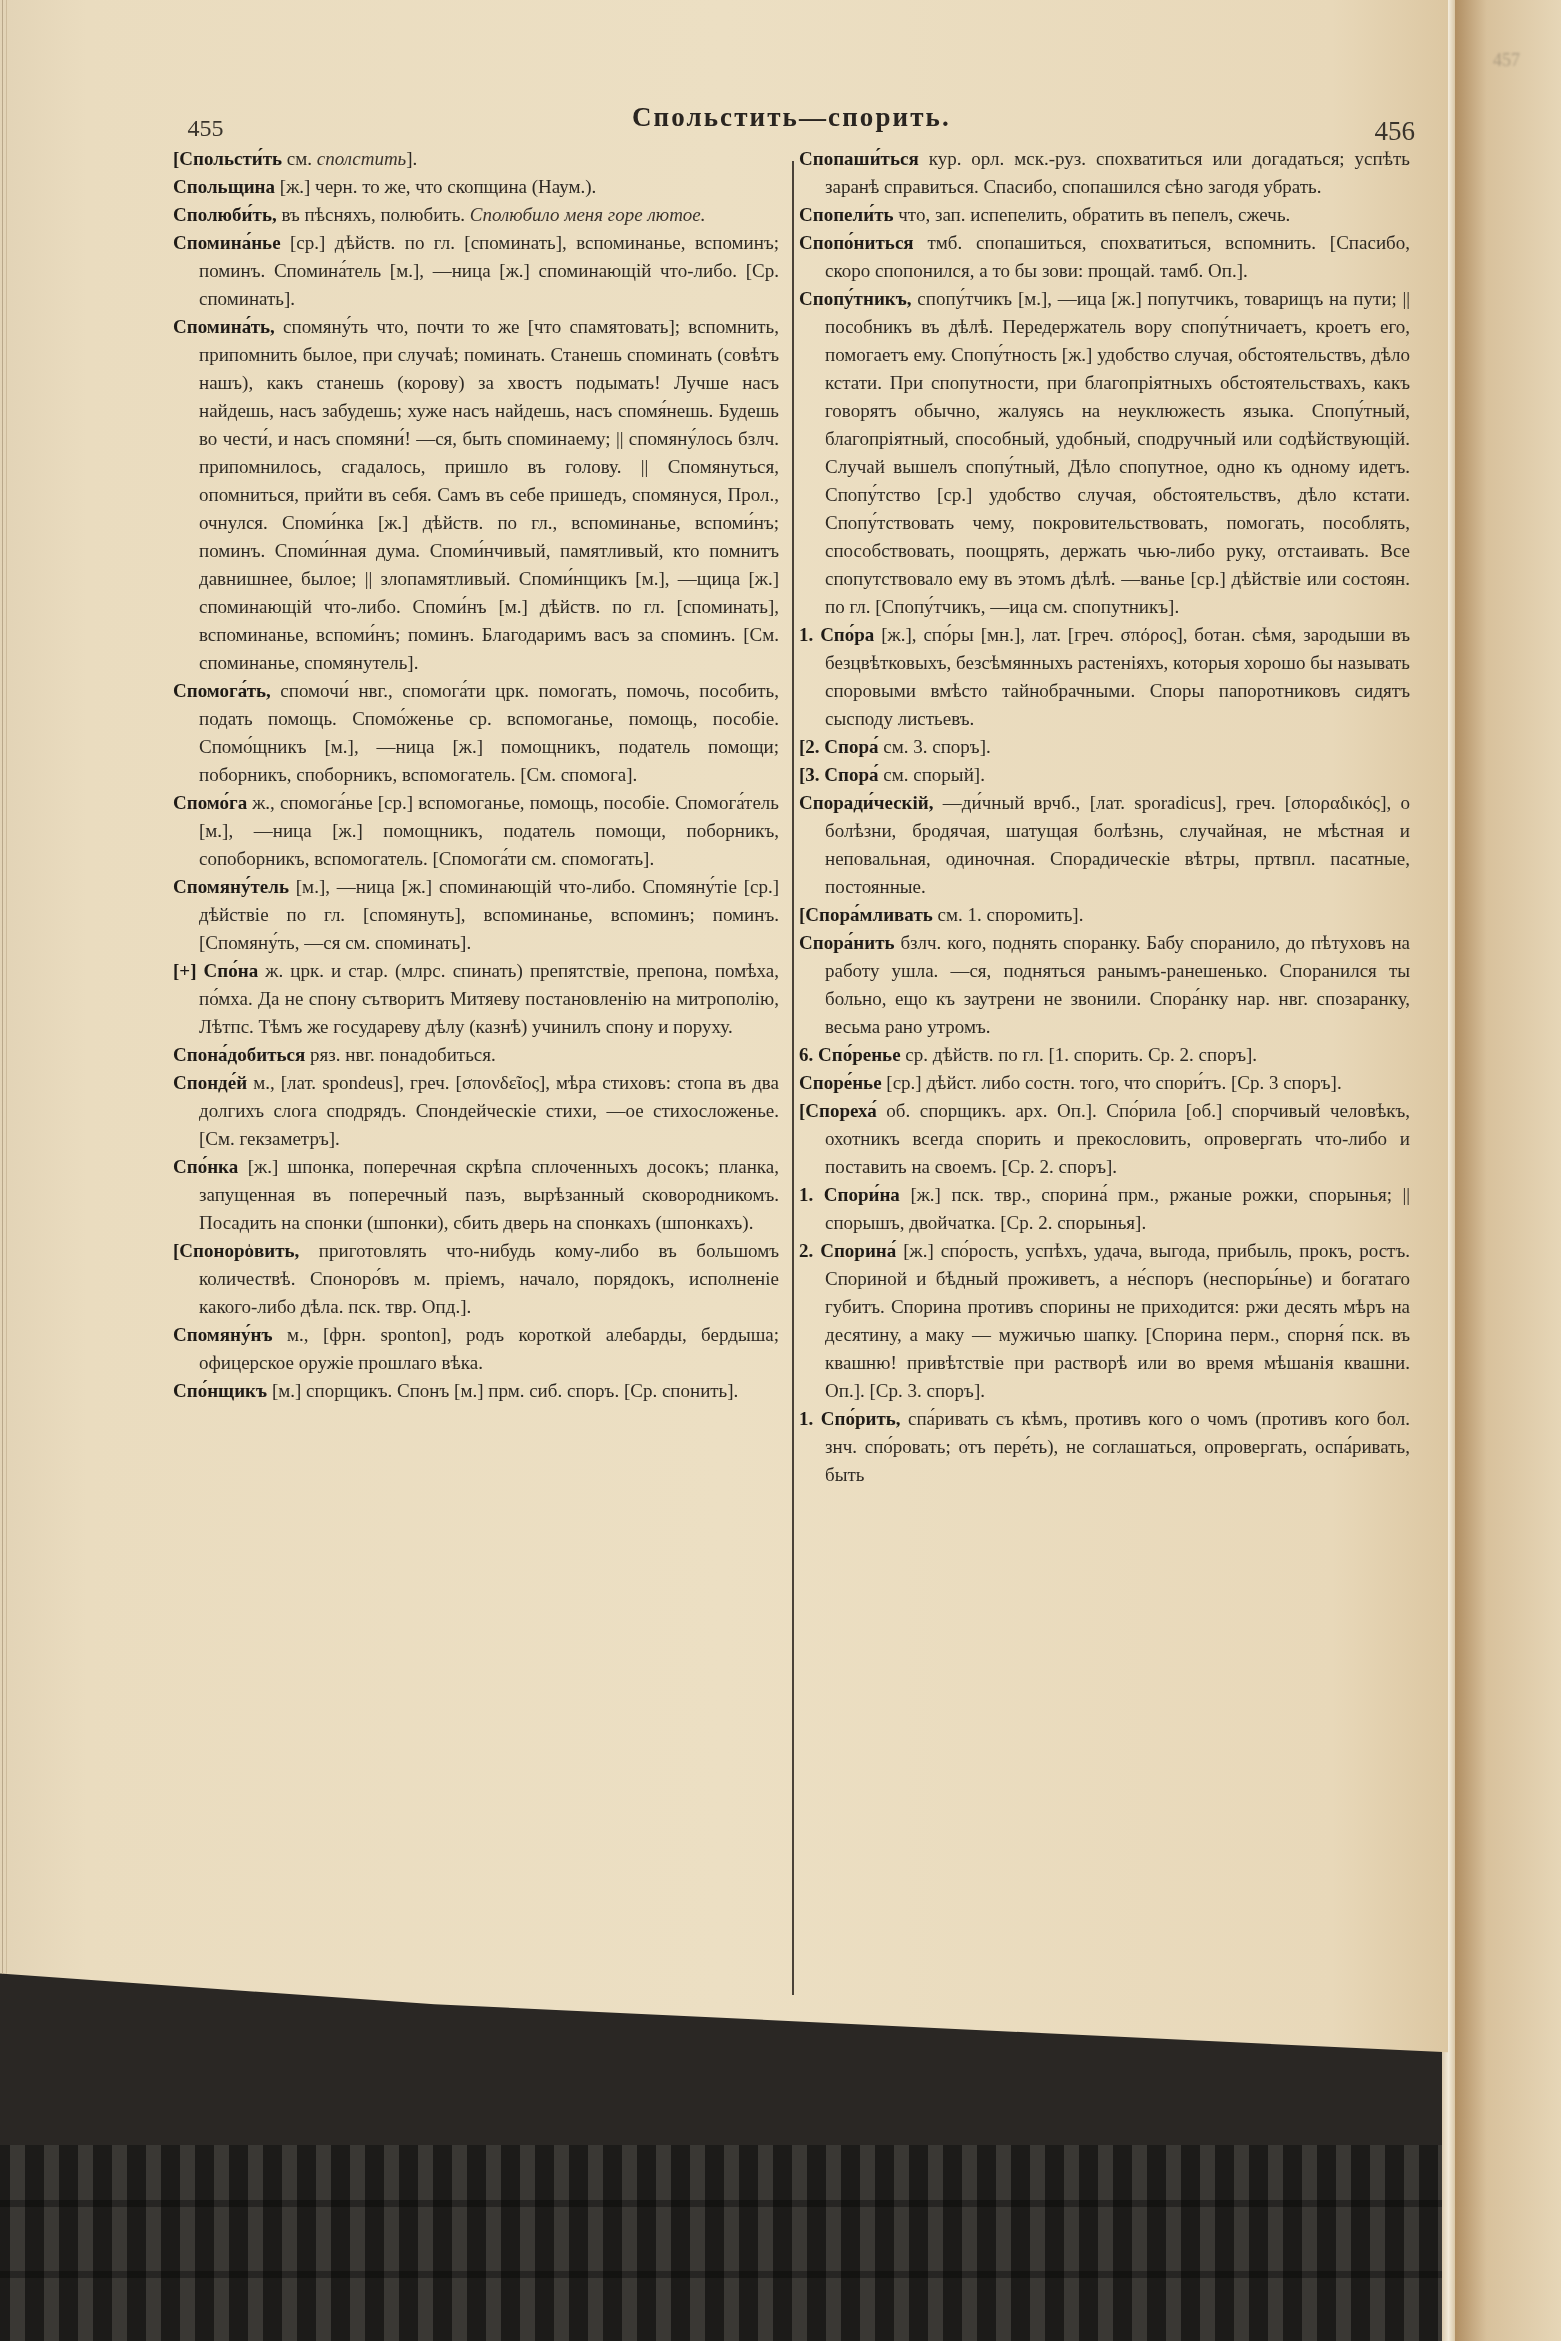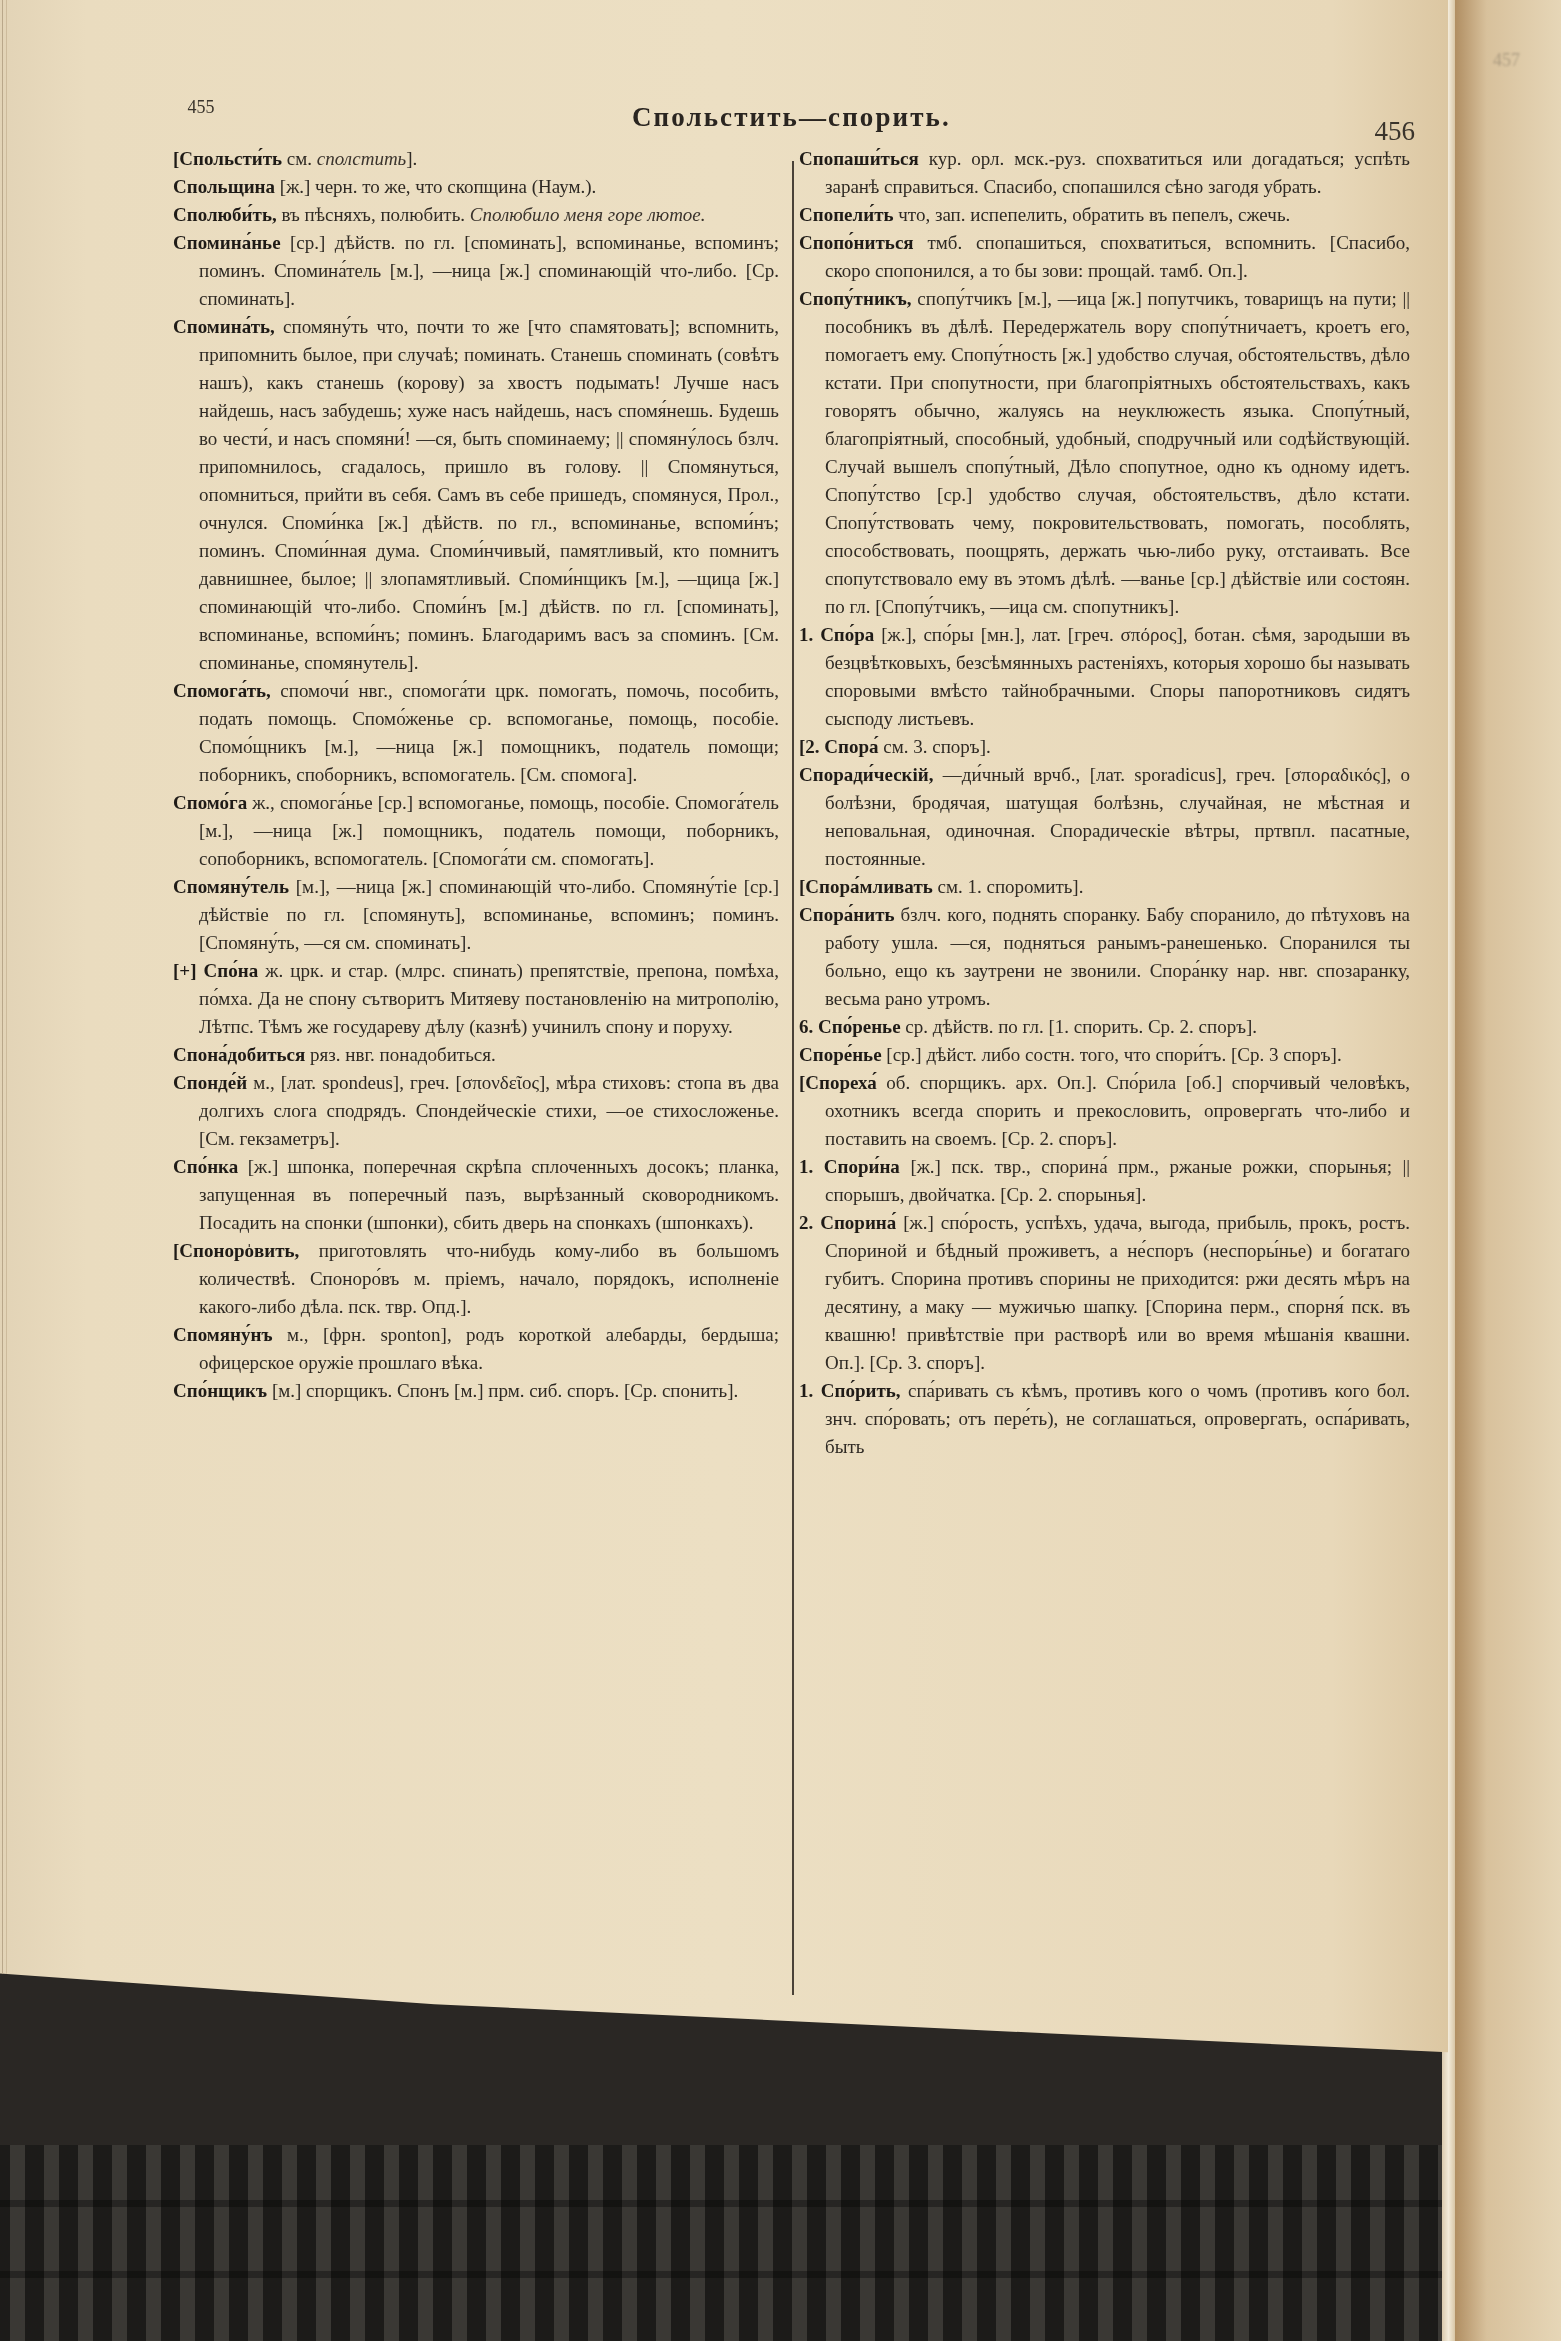--- a/index.html
+++ b/index.html
@@ -39,21 +39,21 @@
       #2b2926;
     opacity: 0.95;
   }
   .foam::after {
     content: ""; position: absolute; inset: 0;
     background: repeating-linear-gradient(0deg, rgba(0,0,0,0.0) 0 64px, rgba(0,0,0,0.35) 64px 71px);
   }
   .running-head {
     position: absolute; top: 97px; left: 182px; width: 1233px; height: 48px;
   }
-  .page-no-left { position: absolute; left: 5.4px; top: 0; font-size: 18px; color: #3a342c; }
+  .page-no-left { position: absolute; left: 5.4px; top: 18px; font-size: 24px; color: #3a342c; }
   .page-no-right { position: absolute; right: 0; top: 19.3px; font-size: 27px; color: #3a342c; }
   .head-title {
     position: absolute; left: 450px; top: 5.4px; font-size: 27px; letter-spacing: 2.1px;
     color: #2a2520; font-weight: bold;
   }
   .column {
     position: absolute; top: 145px; width: 606px;
     font-size: 19px; line-height: 28px; color: #2c2722;
   }
   .col-left { left: 173px; }
@@ -103,20 +103,21 @@
         <p class="entry"><span class="hw">Спо́нщикъ</span> <span class="body">[м.] спорщикъ. Спонъ [м.] прм. сиб. споръ. [Ср. спонить].</span></p>
       </div>
     <div class="col-rule"></div>
     <div class="column col-right" id="col-right">
         <p class="entry"><span class="hw">Спопаши́ться</span> <span class="body">кур. орл. мск.-руз. спохватиться или догадаться; успѣть заранѣ справиться. Спасибо, спопашился сѣно загодя убрать.</span></p>
         <p class="entry"><span class="hw">Спопели́ть</span> <span class="body">что, зап. испепелить, обратить въ пепелъ, сжечь.</span></p>
         <p class="entry"><span class="hw">Спопо́ниться</span> <span class="body">тмб. спопашиться, спохватиться, вспомнить. [Спасибо, скоро спопонился, а то бы зови: прощай. тамб. Оп.].</span></p>
         <p class="entry"><span class="hw">Спопу́тникъ,</span> <span class="body">спопу́тчикъ [м.], —ица [ж.] попутчикъ, товарищъ на пути; || пособникъ въ дѣлѣ. Передержатель вору спопу́тничаетъ, кроетъ его, помогаетъ ему. Спопу́тность [ж.] удобство случая, обстоятельствъ, дѣло кстати. При спопутности, при благопріятныхъ обстоятельствахъ, какъ говорятъ обычно, жалуясь на неуклюжесть языка. Спопу́тный, благопріятный, способный, удобный, сподручный или содѣйствующій. Случай вышелъ спопу́тный, Дѣло спопутное, одно къ одному идетъ. Спопу́тство [ср.] удобство случая, обстоятельствъ, дѣло кстати. Спопу́тствовать чему, покровительствовать, помогать, пособлять, способствовать, поощрять, держать чью-либо руку, отстаивать. Все спопутствовало ему въ этомъ дѣлѣ. —ванье [ср.] дѣйствіе или состоян. по гл. [Спопу́тчикъ, —ица см. спопутникъ].</span></p>
         <p class="entry"><span class="hw">1. Спо́ра</span> <span class="body">[ж.], спо́ры [мн.], лат. [греч. σπόρος], ботан. сѣмя, зародыши въ безцвѣтковыхъ, безсѣмянныхъ растеніяхъ, которыя хорошо бы называть споровыми вмѣсто тайнобрачными. Споры папоротниковъ сидятъ сысподу листьевъ.</span></p>
         <p class="entry"><span class="hw">[2. Спора́</span> <span class="body">см. 3. споръ].</span></p>
+        <p class="entry"><span class="hw">[3. Спора́</span> <span class="body">см. спорый].</span></p>
         <p class="entry"><span class="hw">Споради́ческій,</span> <span class="body">—ди́чный врчб., [лат. sporadicus], греч. [σποραδικός], о болѣзни, бродячая, шатущая болѣзнь, случайная, не мѣстная и неповальная, одиночная. Спорадическіе вѣтры, пртвпл. пасатные, постоянные.</span></p>
         <p class="entry"><span class="hw">[Спора́мливать</span> <span class="body">см. 1. споромить].</span></p>
         <p class="entry"><span class="hw">Спора́нить</span> <span class="body">бзлч. кого, поднять споранку. Бабу споранило, до пѣтуховъ на работу ушла. —ся, подняться ранымъ-ранешенько. Споранился ты больно, ещо къ заутрени не звонили. Спора́нку нар. нвг. спозаранку, весьма рано утромъ.</span></p>
         <p class="entry"><span class="hw">6. Спо́ренье</span> <span class="body">ср. дѣйств. по гл. [1. спорить. Ср. 2. споръ].</span></p>
         <p class="entry"><span class="hw">Споре́нье</span> <span class="body">[ср.] дѣйст. либо состн. того, что спори́тъ. [Ср. 3 споръ].</span></p>
         <p class="entry"><span class="hw">[Спореха́</span> <span class="body">об. спорщикъ. арх. Оп.]. Спо́рила [об.] спорчивый человѣкъ, охотникъ всегда спорить и прекословить, опровергать что-либо и поставить на своемъ. [Ср. 2. споръ].</span></p>
         <p class="entry"><span class="hw">1. Спори́на</span> <span class="body">[ж.] пск. твр., спорина́ прм., ржаные рожки, спорынья; || спорышъ, двойчатка. [Ср. 2. спорынья].</span></p>
         <p class="entry"><span class="hw">2. Спорина́</span> <span class="body">[ж.] спо́рость, успѣхъ, удача, выгода, прибыль, прокъ, ростъ. Спориной и бѣдный проживетъ, а не́споръ (неспоры́нье) и богатаго губитъ. Спорина противъ спорины не приходится: ржи десять мѣръ на десятину, а маку — мужичью шапку. [Спорина перм., спорня́ пск. въ квашню! привѣтствіе при растворѣ или во время мѣшанія квашни. Оп.]. [Ср. 3. споръ].</span></p>
         <p class="entry"><span class="hw">1. Спо́рить,</span> <span class="body">спа́ривать съ кѣмъ, противъ кого о чомъ (противъ кого бол. знч. спо́ровать; отъ пере́ть), не соглашаться, опровергать, оспа́ривать, быть</span></p>
       </div>

